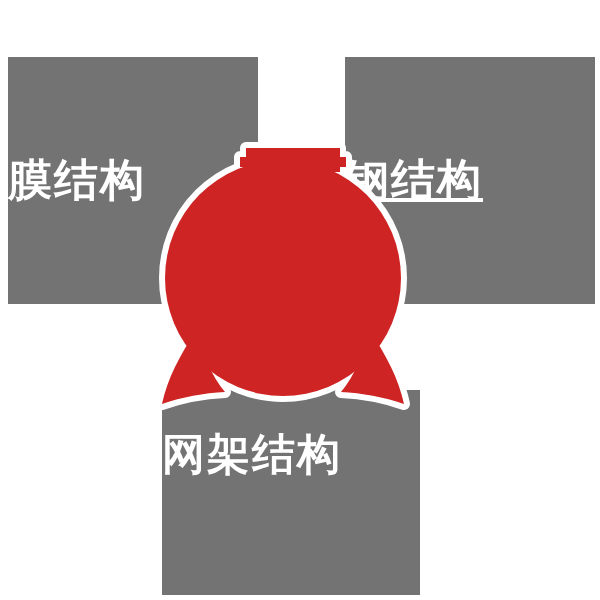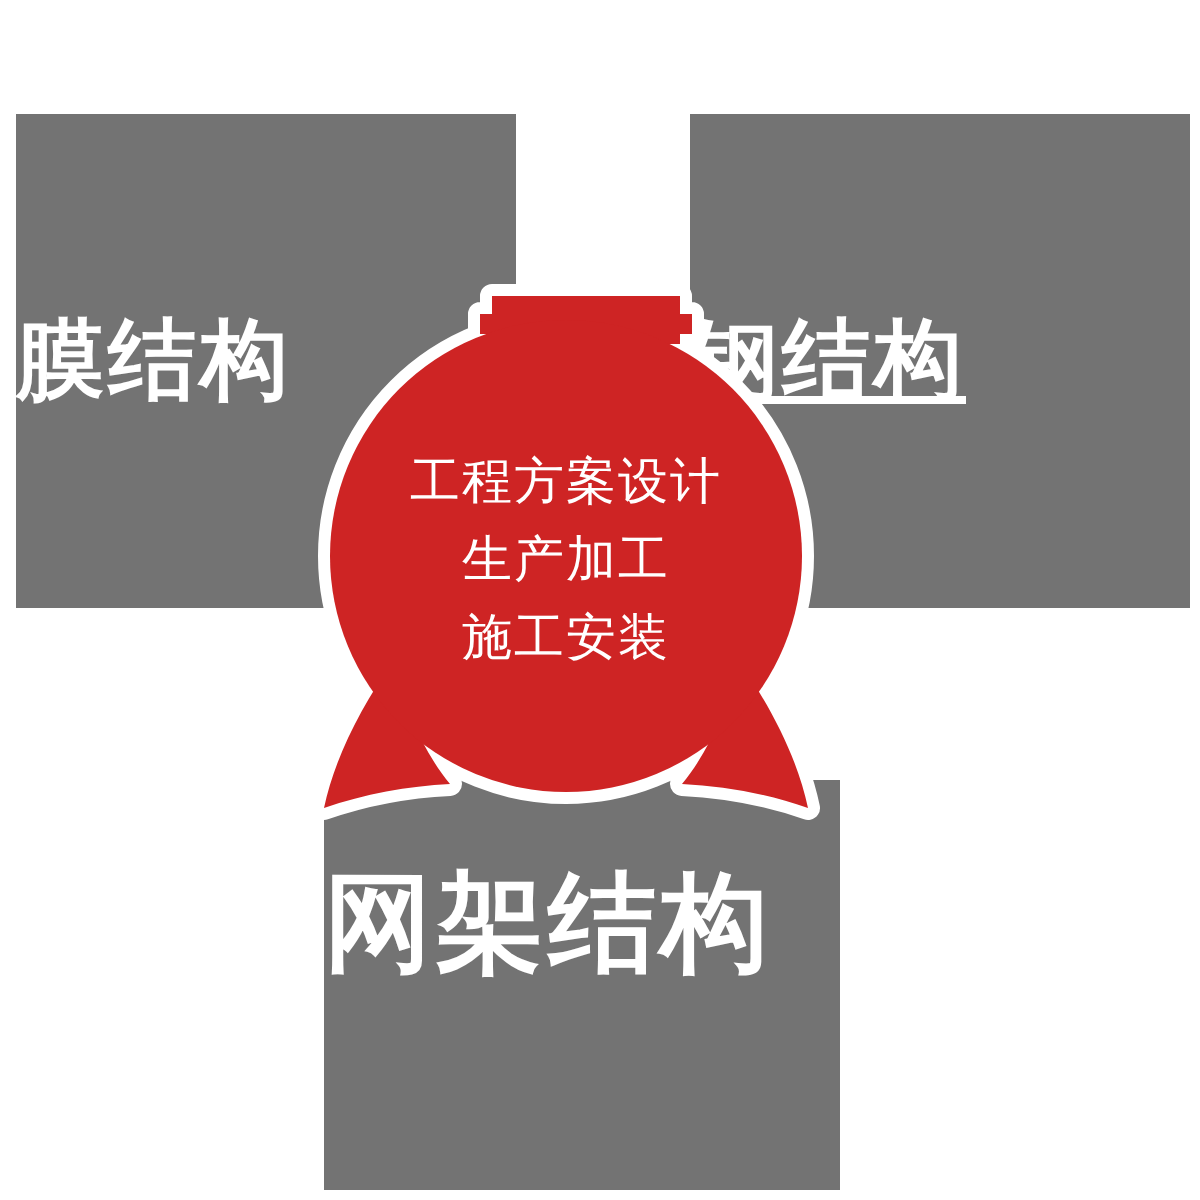--- a/index.html
+++ b/index.html
@@ -43,21 +43,21 @@
   }
   .box-steel .box-label { font-size: 44px; text-decoration: underline; }
   .box-grid {
     left: 162px;
     top: 390px;
     width: 258px;
     height: 205px;
     align-items: flex-start;
   }
   .box-grid .box-label {
-    font-size: 54px;
+    font-size: 43px;
     margin-top: 36px;
   }
   .emblem {
     position: absolute;
     left: 0;
     top: 0;
     width: 600px;
     height: 600px;
     pointer-events: none;
   }
@@ -102,19 +102,14 @@
     </g>
 
     <g fill="#ce2424">
       <path d="M246,148 H340 V172 H246 Z M240,157 H346 V167 H240 Z"></path>
       <path d="M197,330 C180,354 167,380 162,404 C182,397 204,393 225,392 C211,375 202,353 197,330 Z"></path>
       <path d="M369,330 C386,354 399,380 404,404 C384,397 362,393 341,392 C355,375 364,353 369,330 Z"></path>
       <circle cx="283" cy="278" r="118"></circle>
     </g>
   </svg>
 
-  <div class="center-text">
-    <div>工程方案设计</div>
-    <div>生产加工</div>
-    <div>施工安装</div>
-  </div>
 
 </div>
 
 </body></html>

